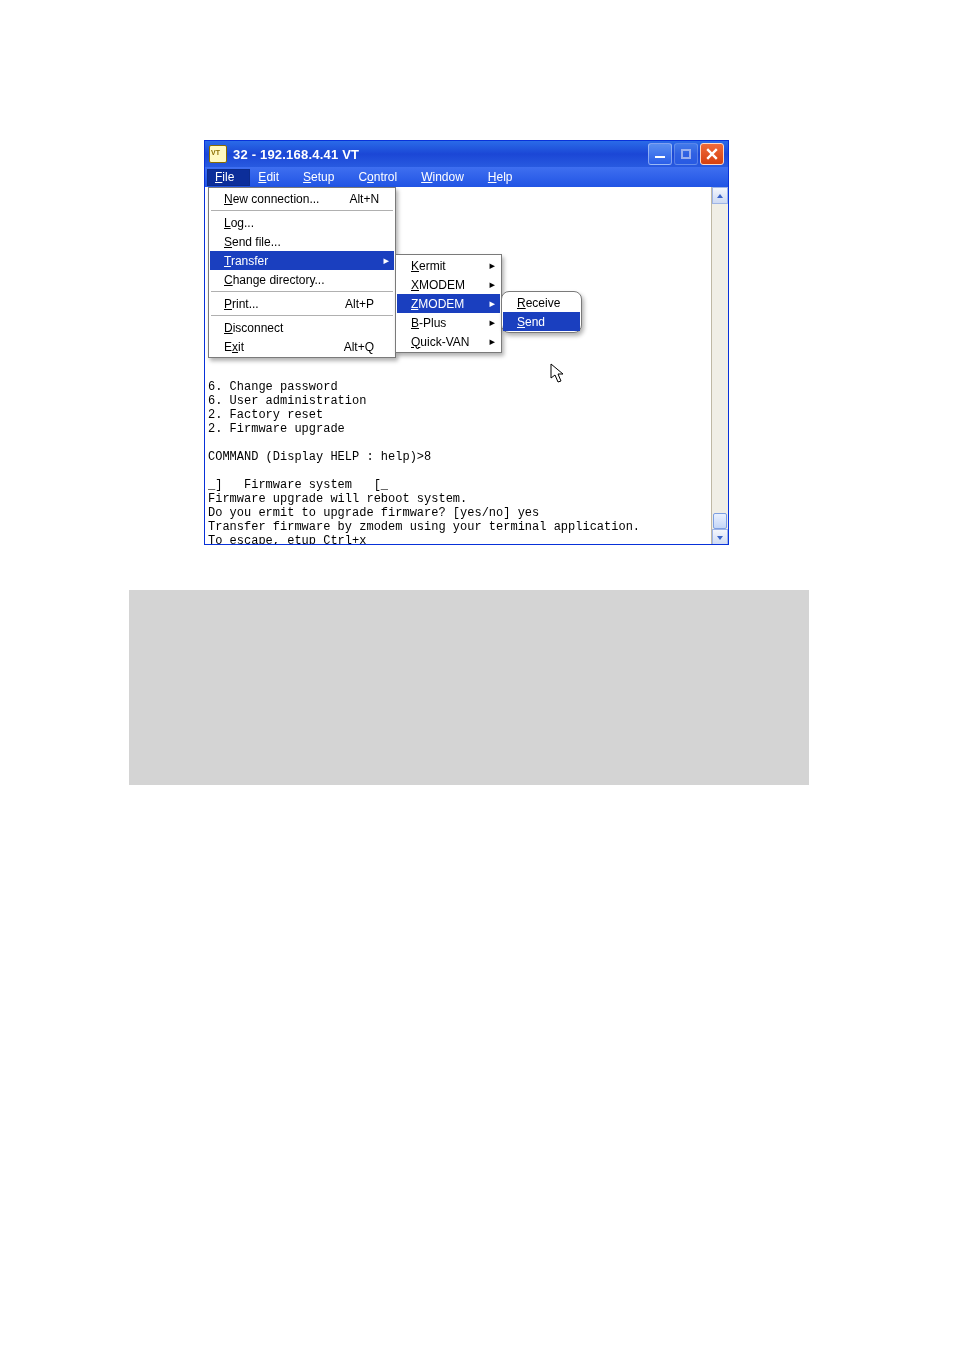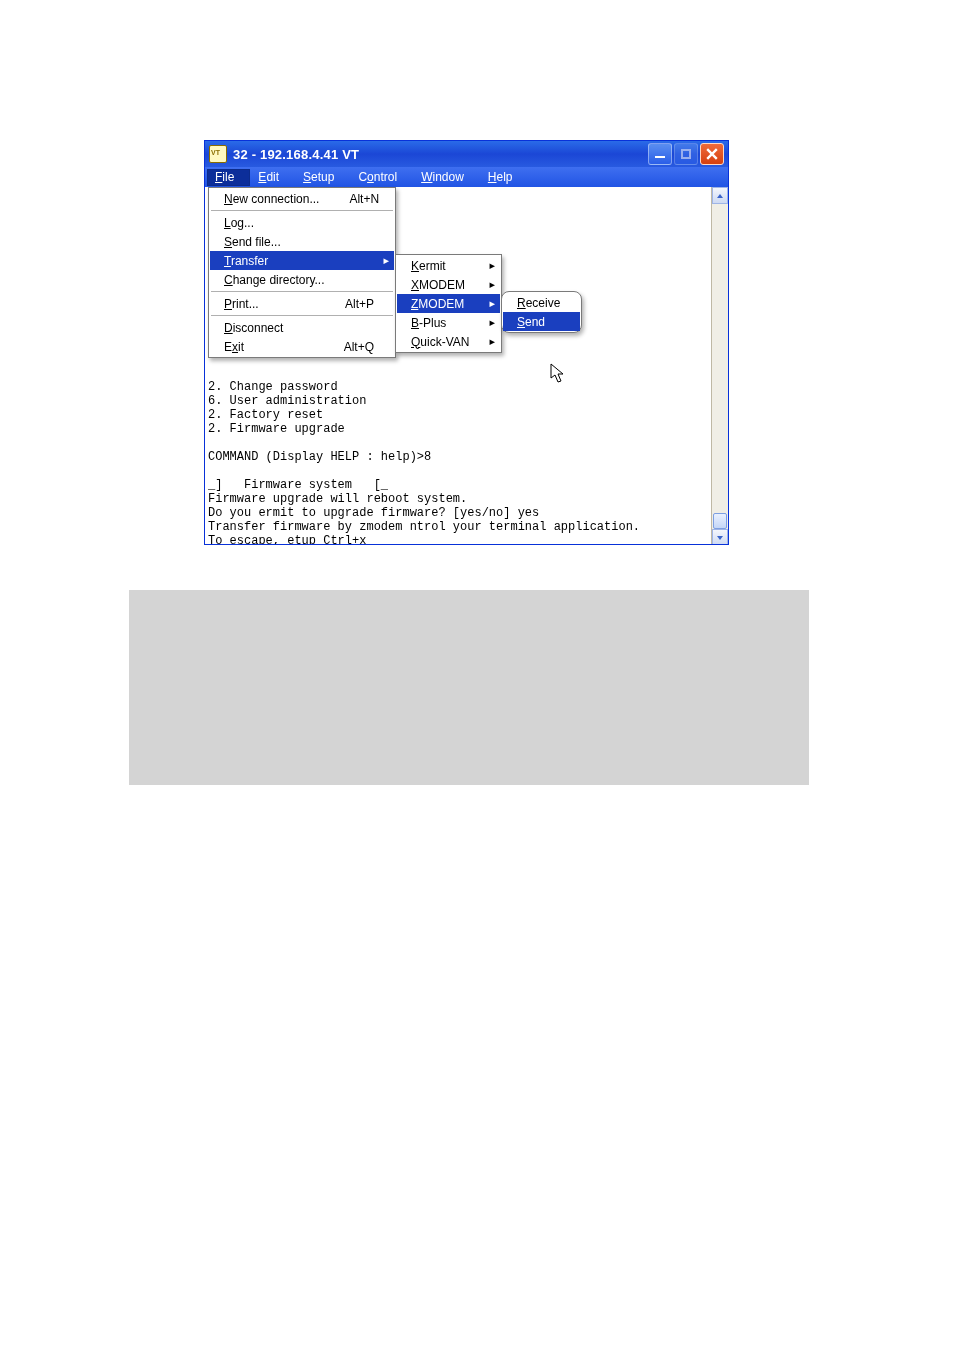--- a/index.html
+++ b/index.html
@@ -249,31 +249,31 @@
     <div class="mitem"><span class="u">E</span>dit</div>
     <div class="mitem"><span class="u">S</span>etup</div>
     <div class="mitem">C<span class="u">o</span>ntrol</div>
     <div class="mitem"><span class="u">W</span>indow</div>
     <div class="mitem"><span class="u">H</span>elp</div>
   </div>
 
   <div class="client">
 
     <div class="terminal">
-<span style="display:block;height:177px;"></span><span>2. Change password</span>
+<span style="display:block;height:177px;"></span><span>6. Change password</span>
 <span>6. User administration</span>
 <span>2. Factory reset</span>
 <span>2. Firmware upgrade</span>
 <span></span>
 <span>COMMAND (Display HELP : help)&gt;8</span>
 <span></span>
 <span>_]   Firmware system   [_</span>
 <span>Firmware upgrade will reboot system.</span>
 <span>Do you ermit to upgrade firmware? [yes/no] yes</span>
-<span>Transfer firmware by zmodem ntrol your terminal application.</span>
+<span>Transfer firmware by zmodem using your terminal application.</span>
 <span>To escape, etup Ctrl+x</span>
 </div>
 
     <div class="scrollbar">
       <div class="sbbtn">
         <svg width="8" height="8" viewBox="0 0 8 8">
             <path d="M4 2 L7 6 L1 6 Z" fill="#3a63c9"></path>
           </svg>
       </div>
       <div class="sbtrack">

